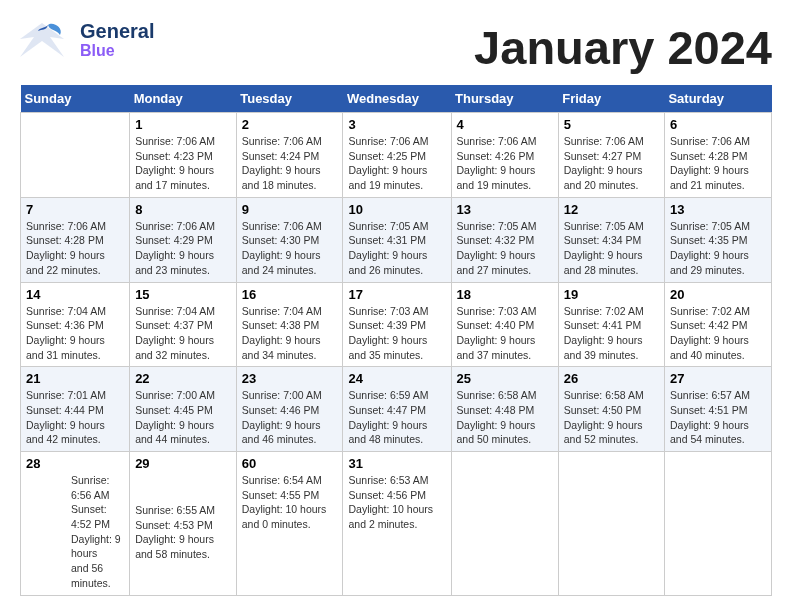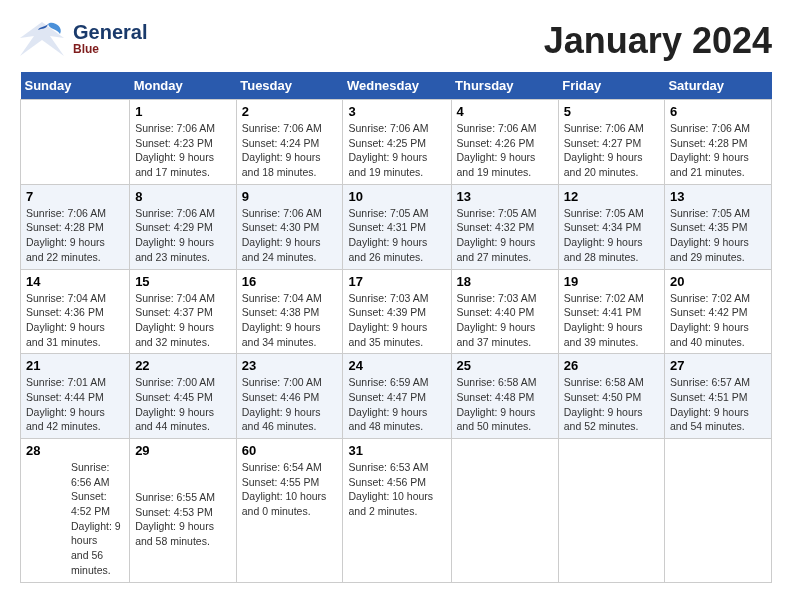--- a/index.html
+++ b/index.html
@@ -18,21 +18,21 @@
     }
     .logo {
       display: flex;
       flex-direction: column;
       align-items: flex-start;
     }
     .title-block {
       text-align: right;
     }
     .title-block h1 {
-      font-size: 36px;
+      font-size: 47px;
       font-weight: bold;
       color: #222;
     }
     .title-block h2 {
       font-size: 16px;
       color: #444;
       font-weight: normal;
     }
     table {
       width: 100%;
@@ -76,34 +76,34 @@
     }
     tbody tr td.empty {
       background-color: inherit;
     }
   </style>
 </head>
 <body>
 
 <div class="header">
   <div class="logo">
-    <div style="display:flex;align-items:center;gap:9px;">
+    <div style="display:flex;align-items:center;gap:16px;">
       <div style="position:relative;width:44px;height:38px;">
         
         <svg width="44" height="38" viewBox="0 0 44 38">
           <polygon points="22,2 44,18 30,16 44,36 22,20 0,36 14,16 0,18" fill="#2a5aad" opacity="0.15"></polygon>
           <path d="M28,4 C32,0 44,6 40,14 C36,8 30,10 28,4Z" fill="#4a90d9"></path>
           <path d="M28,4 C24,8 20,6 18,10 C22,8 26,10 28,4Z" fill="#2a5aad"></path>
         </svg>
       </div>
       <div>
         <div style="font-size:20px;font-weight:bold;color:#1a3a6b;line-height:1.1;">
           <span style="color:#1a3a6b;">General</span>
         </div>
-        <div style="font-size:12px;font-weight:bold;color:#7f1d1d;line-height:1.1;">Blue</div>
+        <div style="font-size:16px;font-weight:bold;color:#8b5cf6;line-height:1.1;">Blue</div>
       </div>
     </div>
   </div>
   <div class="title-block">
     <h1>January 2024</h1>
   </div>
 </div>
 
 <table>
   <thead>

